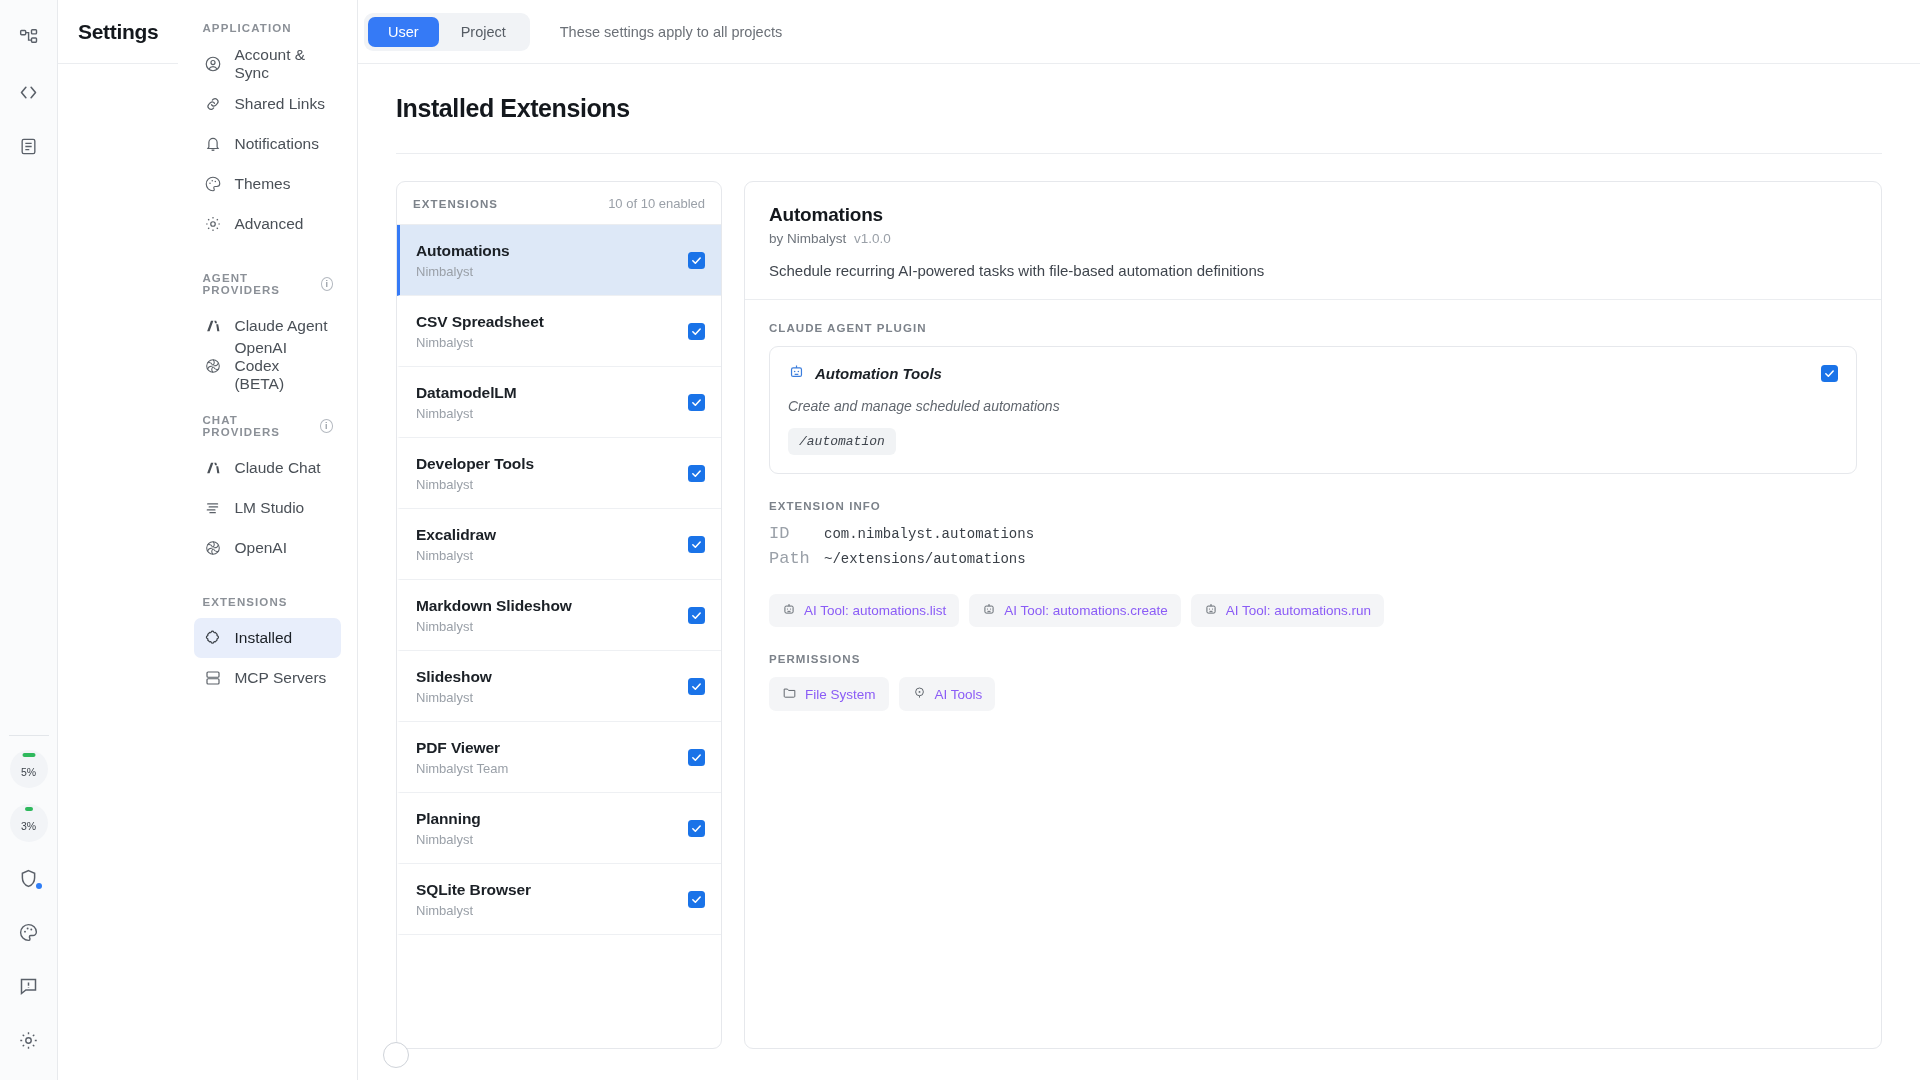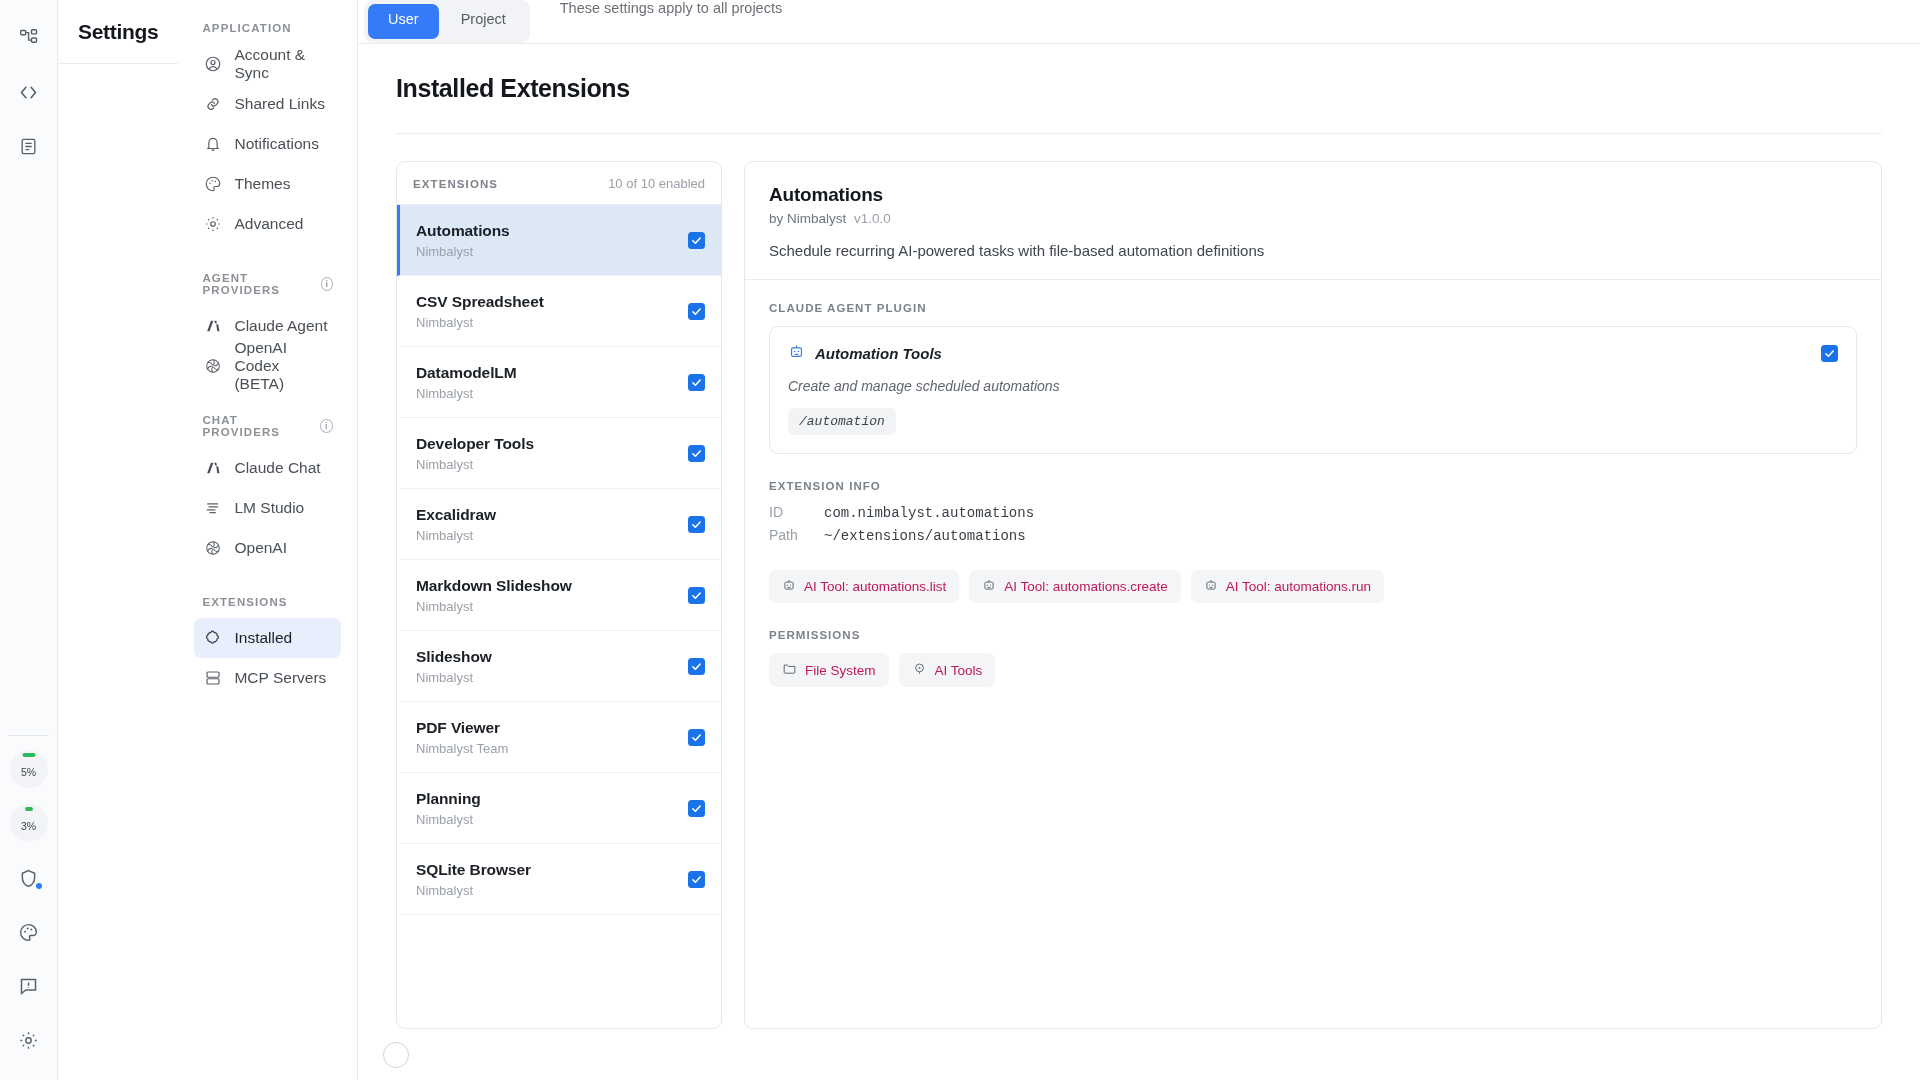--- a/index.html
+++ b/index.html
@@ -74,21 +74,21 @@
   .info-i {
     width: 14px; height: 14px; border-radius: 50%;
     border: 1.3px solid #b4b9c0; color: #9aa0a8;
     font-size: 9px; font-weight: 700; display: inline-flex;
     align-items: center; justify-content: center; letter-spacing: 0;
   }
 
   
   .main { flex: 1 1 auto; display: flex; flex-direction: column; background: #ffffff; min-width: 0; }
   .topbar {
-    height: 44px; display: flex; gap: 14px;
+    height: 64px; display: flex; align-items: center; gap: 14px;
     padding: 0 0 0 0; border-bottom: 1px solid #ebedf0; background: #fff;
   }
   .seg {
     display: inline-flex; background: #f1f3f6; border-radius: 9px; padding: 4px; gap: 2px;
     margin-left: 6px;
   }
   .seg-btn {
     padding: 7px 20px; border-radius: 7px; font-size: 14.5px; color: #5c6views;
     color: #565c64; font-weight: 400;
   }
@@ -149,27 +149,27 @@
   .plugin-name-wrap { display: flex; align-items: center; gap: 10px; }
   .plugin-name { font-size: 15px; font-weight: 600; color: #1b2026; }
   .plugin-desc { font-size: 14px; color: #60666e; margin-top: 14px; }
   .code-chip {
     display: inline-block; margin-top: 14px; padding: 6px 11px;
     background: #f1f3f5; border-radius: 6px;
     font-family: "Liberation Mono", monospace; font-size: 13px; color: #40464e;
   }
   .sec { margin-top: 26px; }
   .kv-row { display: flex; align-items: baseline; margin-bottom: 6px; }
-  .kv-k { width: 55px; flex: 0 0 55px; font-size: 14px; color: #9aa0a8; }
+  .kv-k { width: 55px; flex: 0 0 55px; font-size: 17px; color: #9aa0a8; font-family: Liberation Mono, monospace; }
   .kv-v { font-family: "Liberation Mono", monospace; font-size: 14px; color: #3a4048; }
   .chips { display: flex; flex-wrap: wrap; gap: 10px; }
   .chip {
     display: inline-flex; align-items: center; gap: 8px;
     background: #f4f5f7; border-radius: 7px; padding: 8px 13px;
-    font-size: 13.5px; color: #be185d;
+    font-size: 13.5px; color: #8b5cf6;
   }
   .chip svg { flex: 0 0 auto; }
 
   .fab {
     position: absolute; left: 383px; bottom: 12px;
     width: 26px; height: 26px; border-radius: 50%;
     background: #ffffff; border: 1.5px solid #cfd3d9;
   }
   .app { position: relative; }
 </style>

